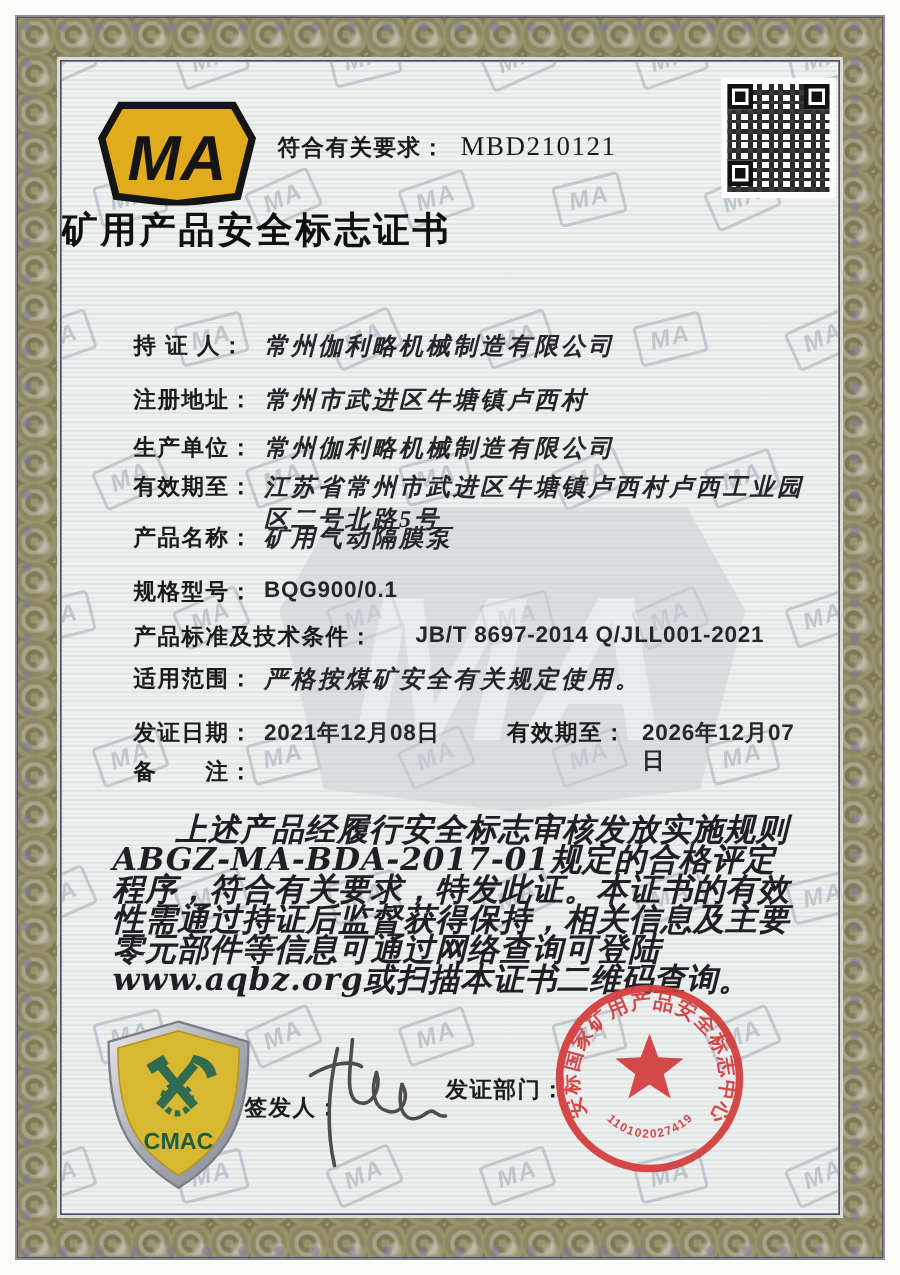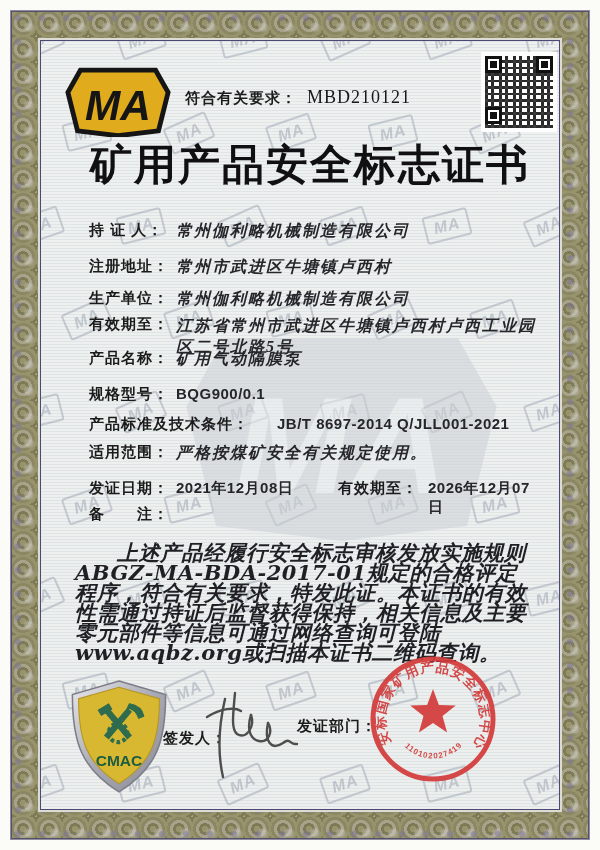--- a/index.html
+++ b/index.html
@@ -48,22 +48,22 @@
   .qr .mods { position:absolute; inset:2px;
     background-image:
       repeating-linear-gradient(0deg, #141414 0 3px, transparent 3px 7px, #141414 7px 9px, transparent 9px 13px),
       repeating-linear-gradient(90deg, #141414 0 3px, transparent 3px 6px, #141414 6px 9px, transparent 9px 14px);
     background-blend-mode: screen; opacity:.9;
   }
   .finder { position:absolute; width:17px; height:17px; border:3px solid #111; background:#fff; }
   .finder::after { content:""; position:absolute; inset:2px; background:#111; }
   .f1 { left:2px; top:2px; } .f2 { right:2px; top:2px; } .f3 { left:2px; bottom:6px; }
 
-  .title { position:absolute; left:0; right:0; top:96px; text-align:center;
-    font-size:42px; font-weight:800; color:#101012; letter-spacing:2px;padding-left:20px; }
+  .title { position:absolute; left:0; right:0; top:96px; text-align:left;
+    font-size:24px; font-weight:800; color:#101012; letter-spacing:2px; }
 
   .row { position:absolute; left:48px; right:16px; display:flex; align-items:flex-start; }
   .lbl { flex:0 0 87px; font-size:15px; font-weight:bold; color:#1b1b1b; letter-spacing:1px; white-space:nowrap; }
   .lbl.wide { flex:0 0 188px; }
   .val { font-size:16px; font-weight:bold; color:#26262a; }
   .cn { font-family:Liberation Serif, serif; font-style:italic; letter-spacing:2px; }
   .an { font-family:"Liberation Sans",sans-serif; letter-spacing:.5px; font-size:15px; }
   .wrap2 { max-width:375px; line-height:21px; }
   .v1 { flex:0 0 148px; } .lbl2 { flex:0 0 90px; margin-left:14px; }
 

